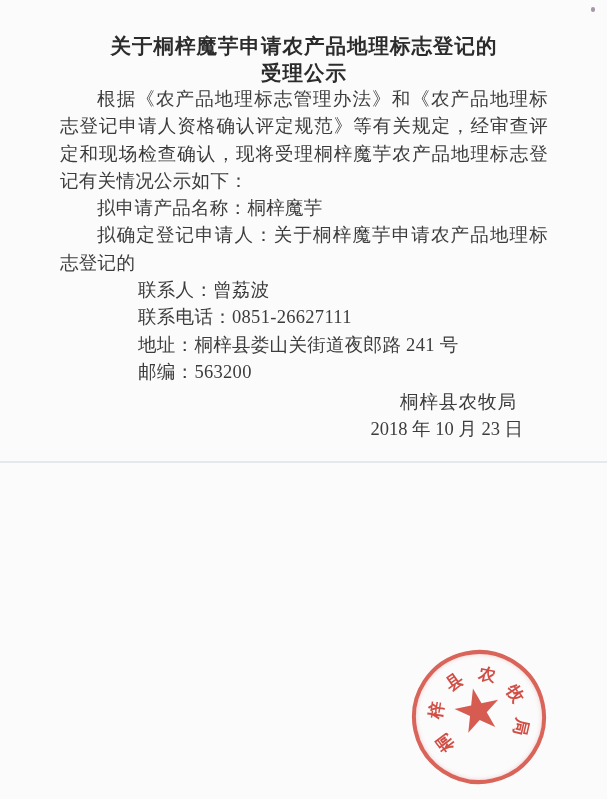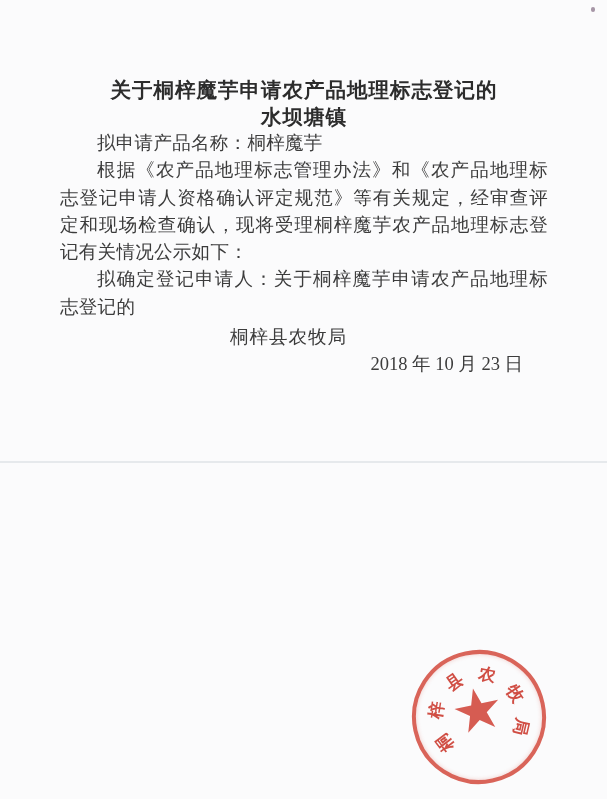--- a/index.html
+++ b/index.html
@@ -6,21 +6,21 @@
   body{
     width:607px;height:799px;
     background:#fbfbfc;
     position:relative;
     overflow:hidden;
     font-family:"Liberation Serif","DejaVu Serif",serif;
     color:#3c3c3c;
   }
   .page{
     position:absolute;inset:0;
-    padding:76px 59px 0 60px;
+    padding:32px 59px 0 60px;
     box-sizing:border-box;
   }
   .title{
     text-align:center;
     font-family:"Liberation Sans","DejaVu Sans",sans-serif;
     font-weight:bold;
     color:#2c2c2c;
     font-size:20.5px;
     line-height:27px;
     letter-spacing:1px;
@@ -42,21 +42,21 @@
     line-height:27.3px;
     letter-spacing:0.3px;
     padding-left:78px;
   }
   .sign-block{margin-top:3px;}
   .sign-org{
     margin:0;
     font-size:18.5px;
     line-height:27px;
     letter-spacing:1px;
-    text-align:center;
+    text-align:right;
     padding-right:31px;
   }
   .sign-date{
     margin:0;
     font-size:18.5px;
     line-height:27px;
     text-align:right;
     padding-right:25px;
   }
   
@@ -109,29 +109,35 @@
   .sc5{transform:translate(-50%,-50%) rotate(69deg)   translateY(-43px);}
   .sc6{transform:translate(-50%,-50%) rotate(115deg)  translateY(-43px);}
 </style>
 </head>
 <body>
 
 <div class="page">
 
   <h1 class="title">
     <span>关于桐梓魔芋申请农产品地理标志登记的</span><br>
-    <span>水坝塘镇</span>
+    <span>受理公示</span>
   </h1>
 
   <div class="body-text">
+    <p class="indent">根据《农产品地理标志管理办法》和《农产品地理标志登记申请人资格确认评定规范》等有关规定，经审查评定和现场检查确认，现将受理桐梓魔芋农产品地理标志登记有关情况公示如下：</p>
     <p class="indent">拟申请产品名称：桐梓魔芋</p>
-    <p class="indent">根据《农产品地理标志管理办法》和《农产品地理标志登记申请人资格确认评定规范》等有关规定，经审查评定和现场检查确认，现将受理桐梓魔芋农产品地理标志登记有关情况公示如下：</p>
     <p class="indent">拟确定登记申请人：关于桐梓魔芋申请农产品地理标志登记的</p>
   </div>
 
+  <div class="contacts">
+    <p>联系人：曾荔波</p>
+    <p>联系电话：0851-26627111</p>
+    <p>地址：桐梓县娄山关街道夜郎路 241 号</p>
+    <p>邮编：563200</p>
+  </div>
 
   <div class="sign-block">
     <p class="sign-org">桐梓县农牧局</p>
     <p class="sign-date">2018 年 10 月 23 日</p>
   </div>
 
 </div>
 
 <div class="scan-line"></div>
 <div class="speck"></div>

